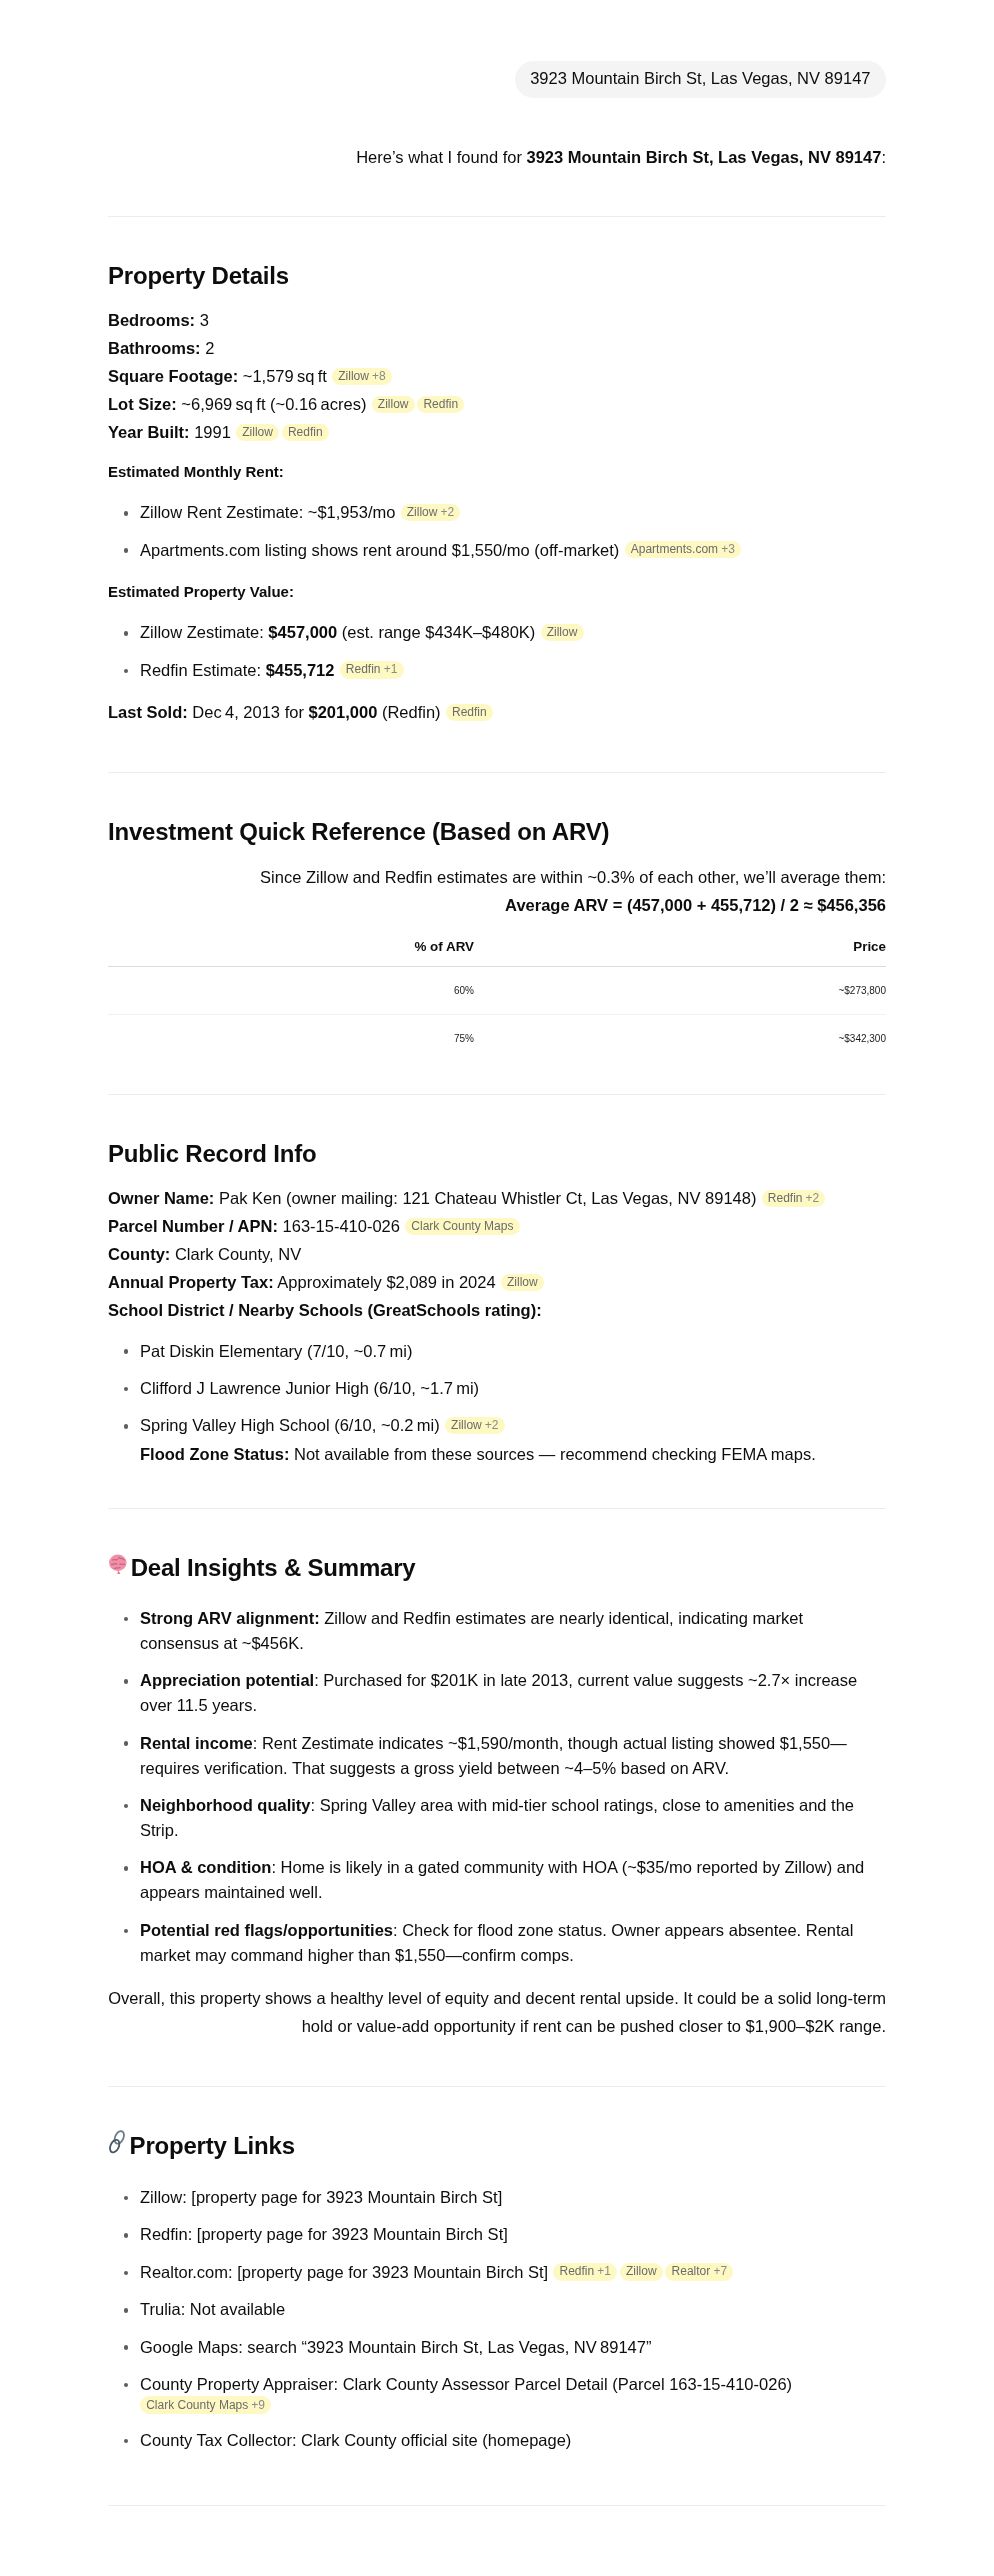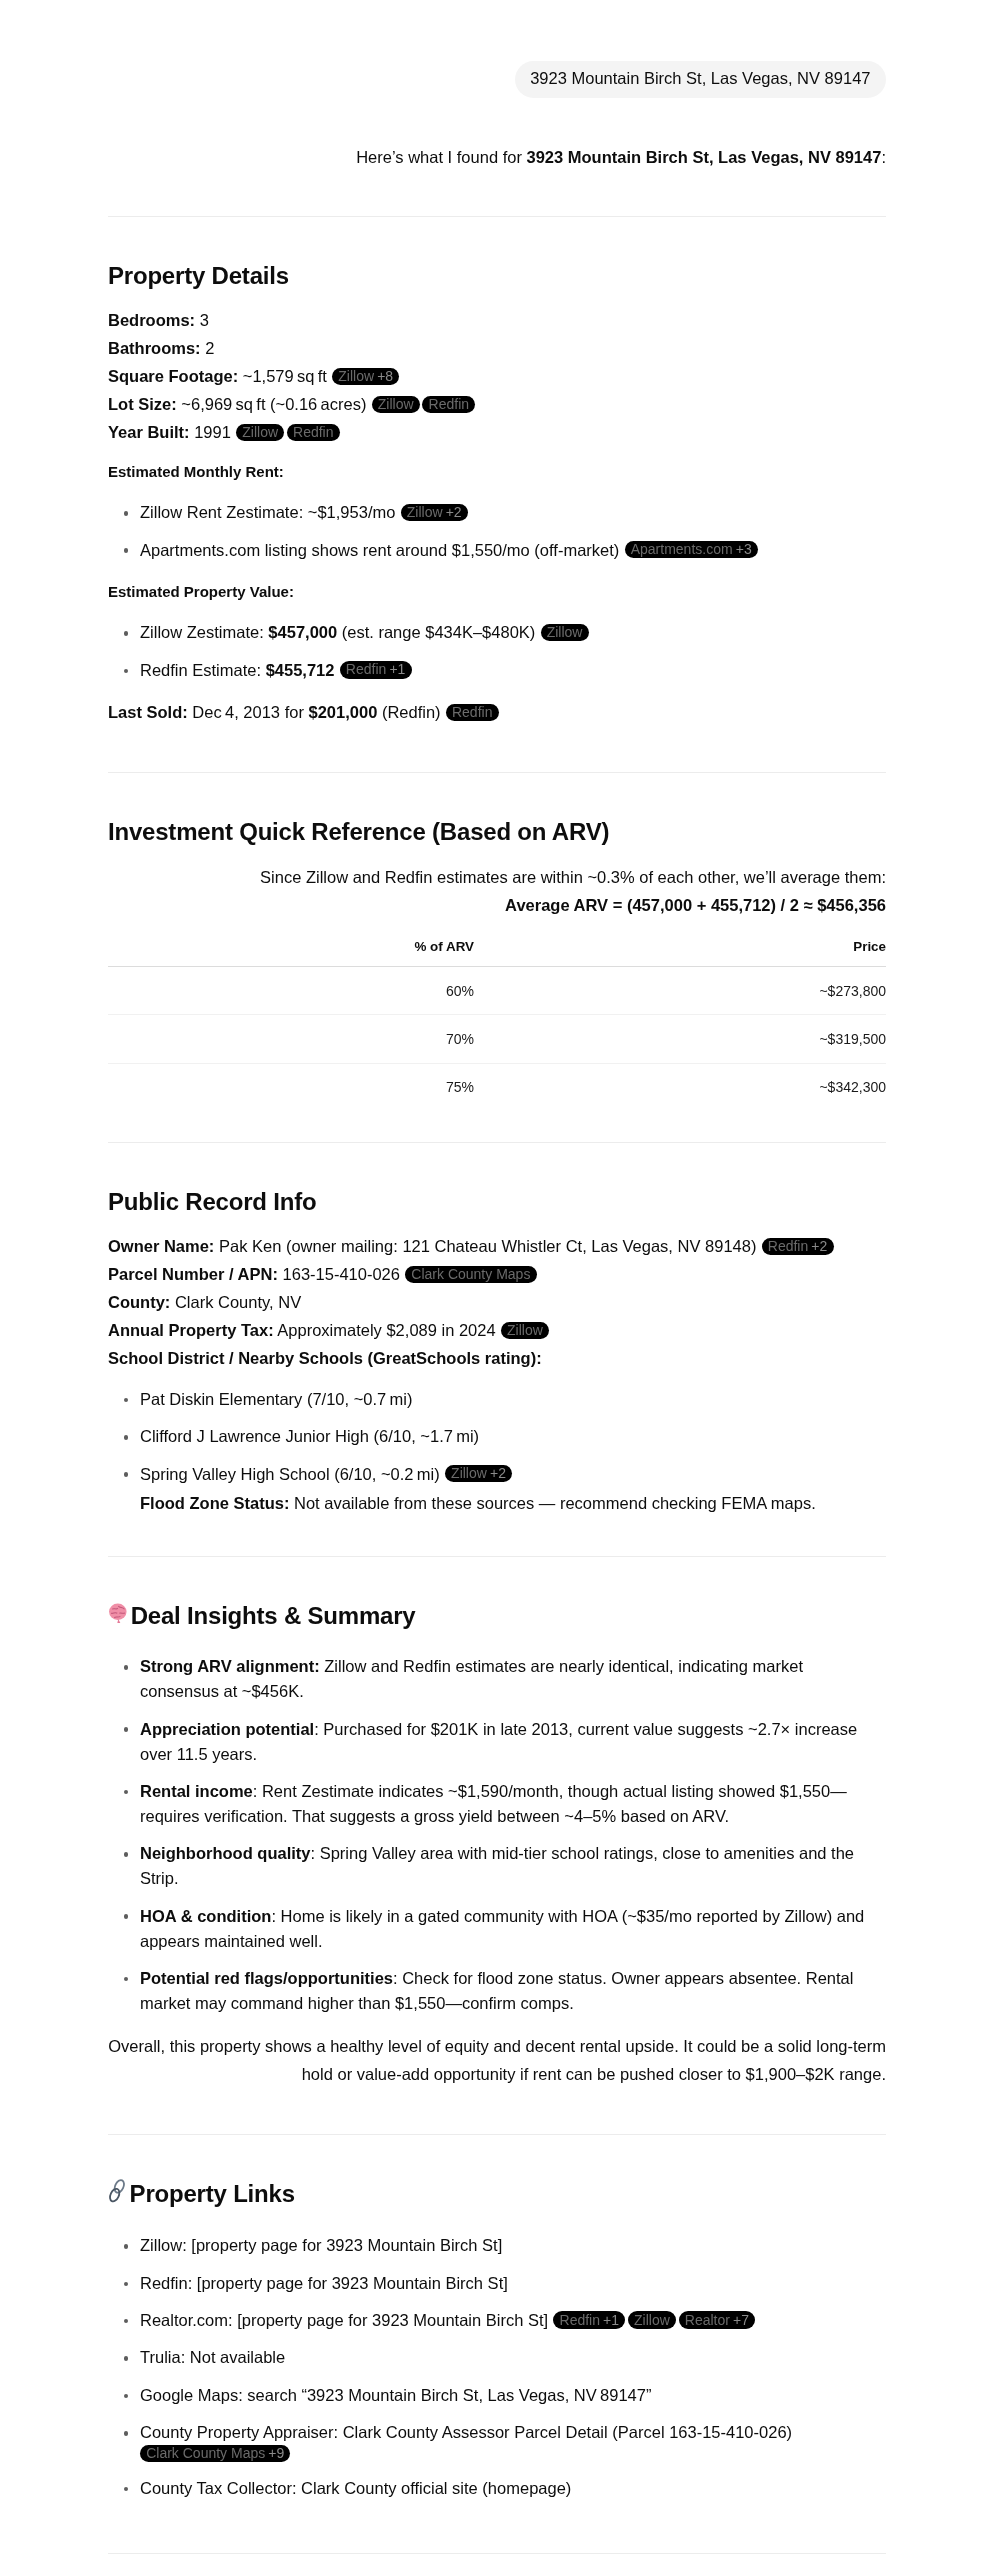--- a/index.html
+++ b/index.html
@@ -63,24 +63,24 @@
     left: -16.5px;
     top: 17px;
     width: 4.6px;
     height: 4.6px;
     border-radius: 50%;
     background: #5d5d5d;
   }
   .chip {
     display: inline-block;
     vertical-align: middle;
-    background: #000000;
+    background: #fef9c3;
     color: #6b6b6b;
     border-radius: 9.3px;
-    font-size: 14px;
+    font-size: 12px;
     line-height: 11.3px;
     padding: 3.1px 6.2px 3.1px;
     margin-left: 5.2px;
     position: relative;
     top: -1.5px;
     white-space: nowrap;
   }
   .chip + .chip { margin-left: 2.6px; }
   .chip .plus { color: #8a8a8a; margin-left: 3.1px; }
   .chip-block { display: block; width: max-content; margin-left: 0; margin-top: 1px; }
@@ -89,21 +89,21 @@
   .arv-table { width: 100%; border-collapse: collapse; margin-top: 19.6px; }
   .arv-table th {
     font-size: 13.4px;
     font-weight: 600;
     text-align: right;
     padding: 0 0 9.3px;
     border-bottom: 1px solid #dcdcdc;
     line-height: 18.5px;
   }
   .arv-table td {
-    font-size: 14px;
+    font-size: 10px;
     text-align: right;
     padding: 14.4px 0 14.4px;
     line-height: 18.5px;
     border-bottom: 1px solid #f1f1f1;
     color: #1a1a1a;
   }
   .arv-table tr:last-child td { border-bottom: none; }
   .arv-table .c1 { width: 366px; }
 
   .emoji { display: inline-block; vertical-align: middle; margin-right: 3.1px; position: relative; top: -2.1px; }
@@ -160,24 +160,20 @@
             <th class="c1">% of ARV</th>
             <th>Price</th>
           </tr>
         </thead>
         <tbody>
           <tr>
             <td class="c1">60%</td>
             <td>~$273,800</td>
           </tr>
           <tr>
-            <td class="c1">70%</td>
-            <td>~$319,500</td>
-          </tr>
-          <tr>
             <td class="c1">75%</td>
             <td>~$342,300</td>
           </tr>
         </tbody>
       </table>
     </section>
 
     <hr class="sep" style="margin-top:31px">
 
     <section>

